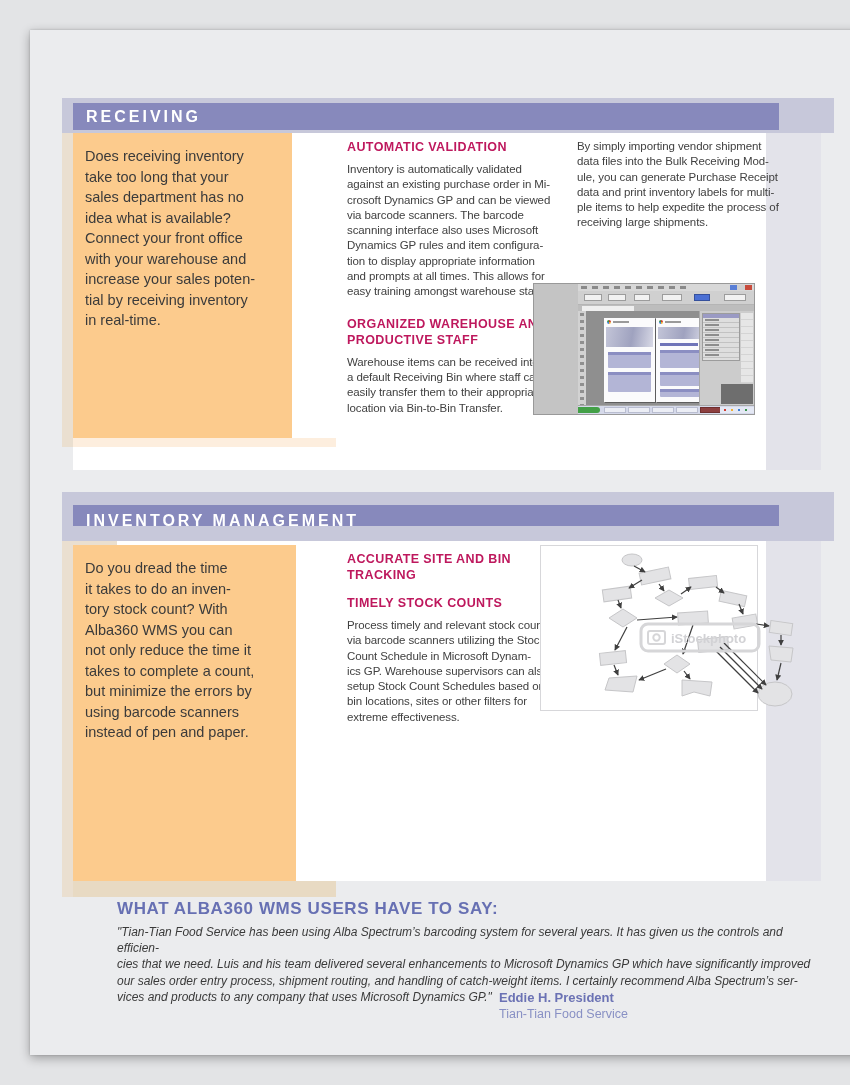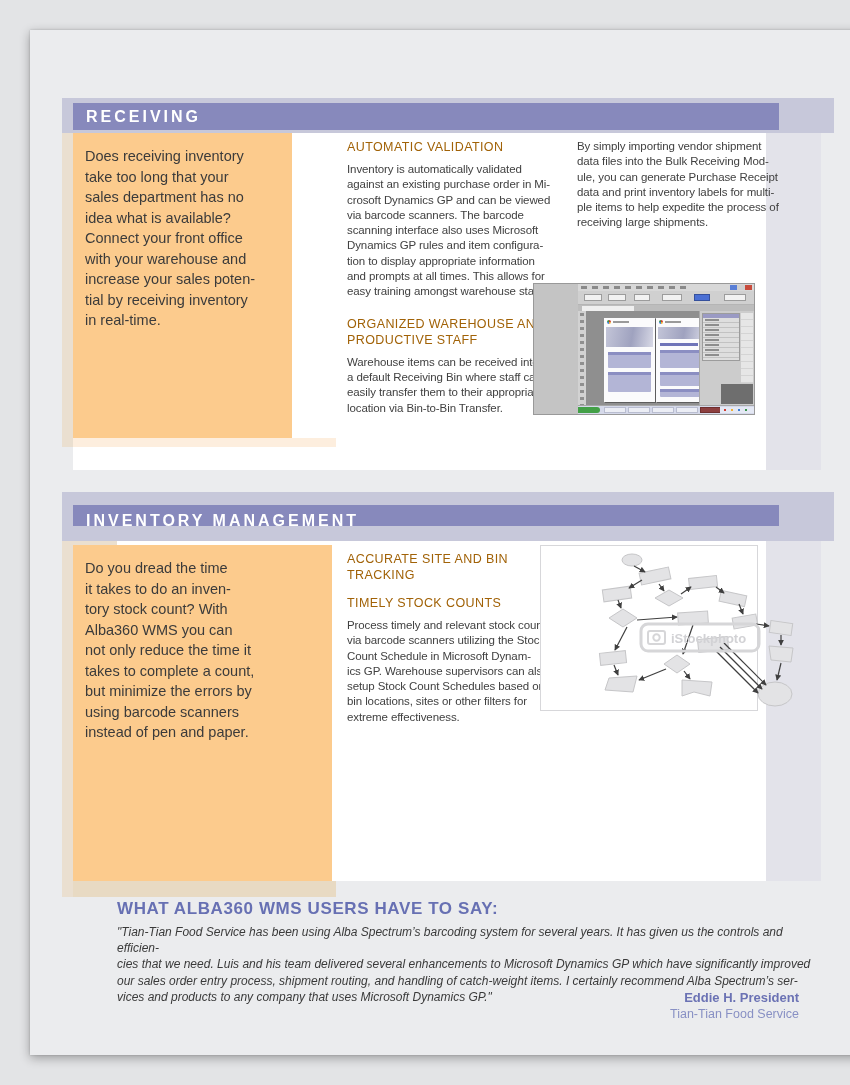--- a/index.html
+++ b/index.html
@@ -38,22 +38,22 @@
     font-size:14.5px;
     line-height:20.5px;
     padding:13px 12px;
     box-sizing:border-box;
     white-space:pre-line;
   }
   .callout-under{background:#fdeede;}
   .callout-under-gray{background:#e8dac3;}
   .col{width:232px;}
   .art-heading{
-    color:#a16207;
-    font-weight:normal;
+    color:#be185d;
+    font-weight:bold;
     font-size:12.5px;
     line-height:16px;
     letter-spacing:.4px;
     white-space:pre-line;
     margin:0 0 7px 0;
   }
   .art-body{
     color:#414141;
     font-size:11.5px;
     line-height:15.3px;
@@ -119,21 +119,21 @@
   #testimonial-heading{
     left:73px;top:899px;width:600px;
     color:#6770b3;font-weight:bold;font-size:17px;letter-spacing:.6px;
   }
   #testimonial-quote{
     left:73px;top:924px;width:708px;
     color:#3a3a3a;font-style:italic;font-size:12px;line-height:16.2px;
     white-space:pre-line;
   }
   #attribution{
-    left:455px;top:990px;width:300px;text-align:right;
+    left:455px;top:990px;width:300px;
   }
   #attribution .name{color:#6b72b4;font-weight:bold;font-size:13px;line-height:16px;}
   #attribution .org{color:#8890c4;font-size:12.5px;line-height:16px;}
 </style>
 </head>
 <body>
 
 <div id="sheet" class="abs">
 
   <div class="abs band-backing" style="left:32px;top:68px;width:728px;height:35px;"></div>
@@ -264,21 +264,21 @@
 
   <div class="abs band-backing" style="left:32px;top:462px;width:728px;height:49px;"></div>
   <div class="abs band" style="left:43px;top:475px;width:706px;height:21px;line-height:31px;">
     <span>INVENTORY MANAGEMENT</span>
   </div>
 
   <div class="abs panel" style="left:43px;top:511px;width:693px;height:340px;"></div>
   <div class="abs right-strip" style="left:736px;top:511px;width:11px;height:340px;"></div>
   <div class="abs left-strip-tan" style="left:32px;top:511px;width:11px;height:356px;"></div>
   <div class="abs callout-under-gray" style="left:43px;top:851px;width:219px;height:16px;"></div>
-  <div class="abs callout" style="left:43px;top:515px;width:259px;height:336px;">Do you dread the time
+  <div class="abs callout" style="left:43px;top:515px;width:223px;height:336px;">Do you dread the time
 it takes to do an inven-
 tory stock count? With
 Alba360 WMS you can
 not only reduce the time it
 takes to complete a count,
 but minimize the errors by
 using barcode scanners
 instead of pen and paper.</div>
 
   <div class="abs col" style="left:273px;top:521px;">

